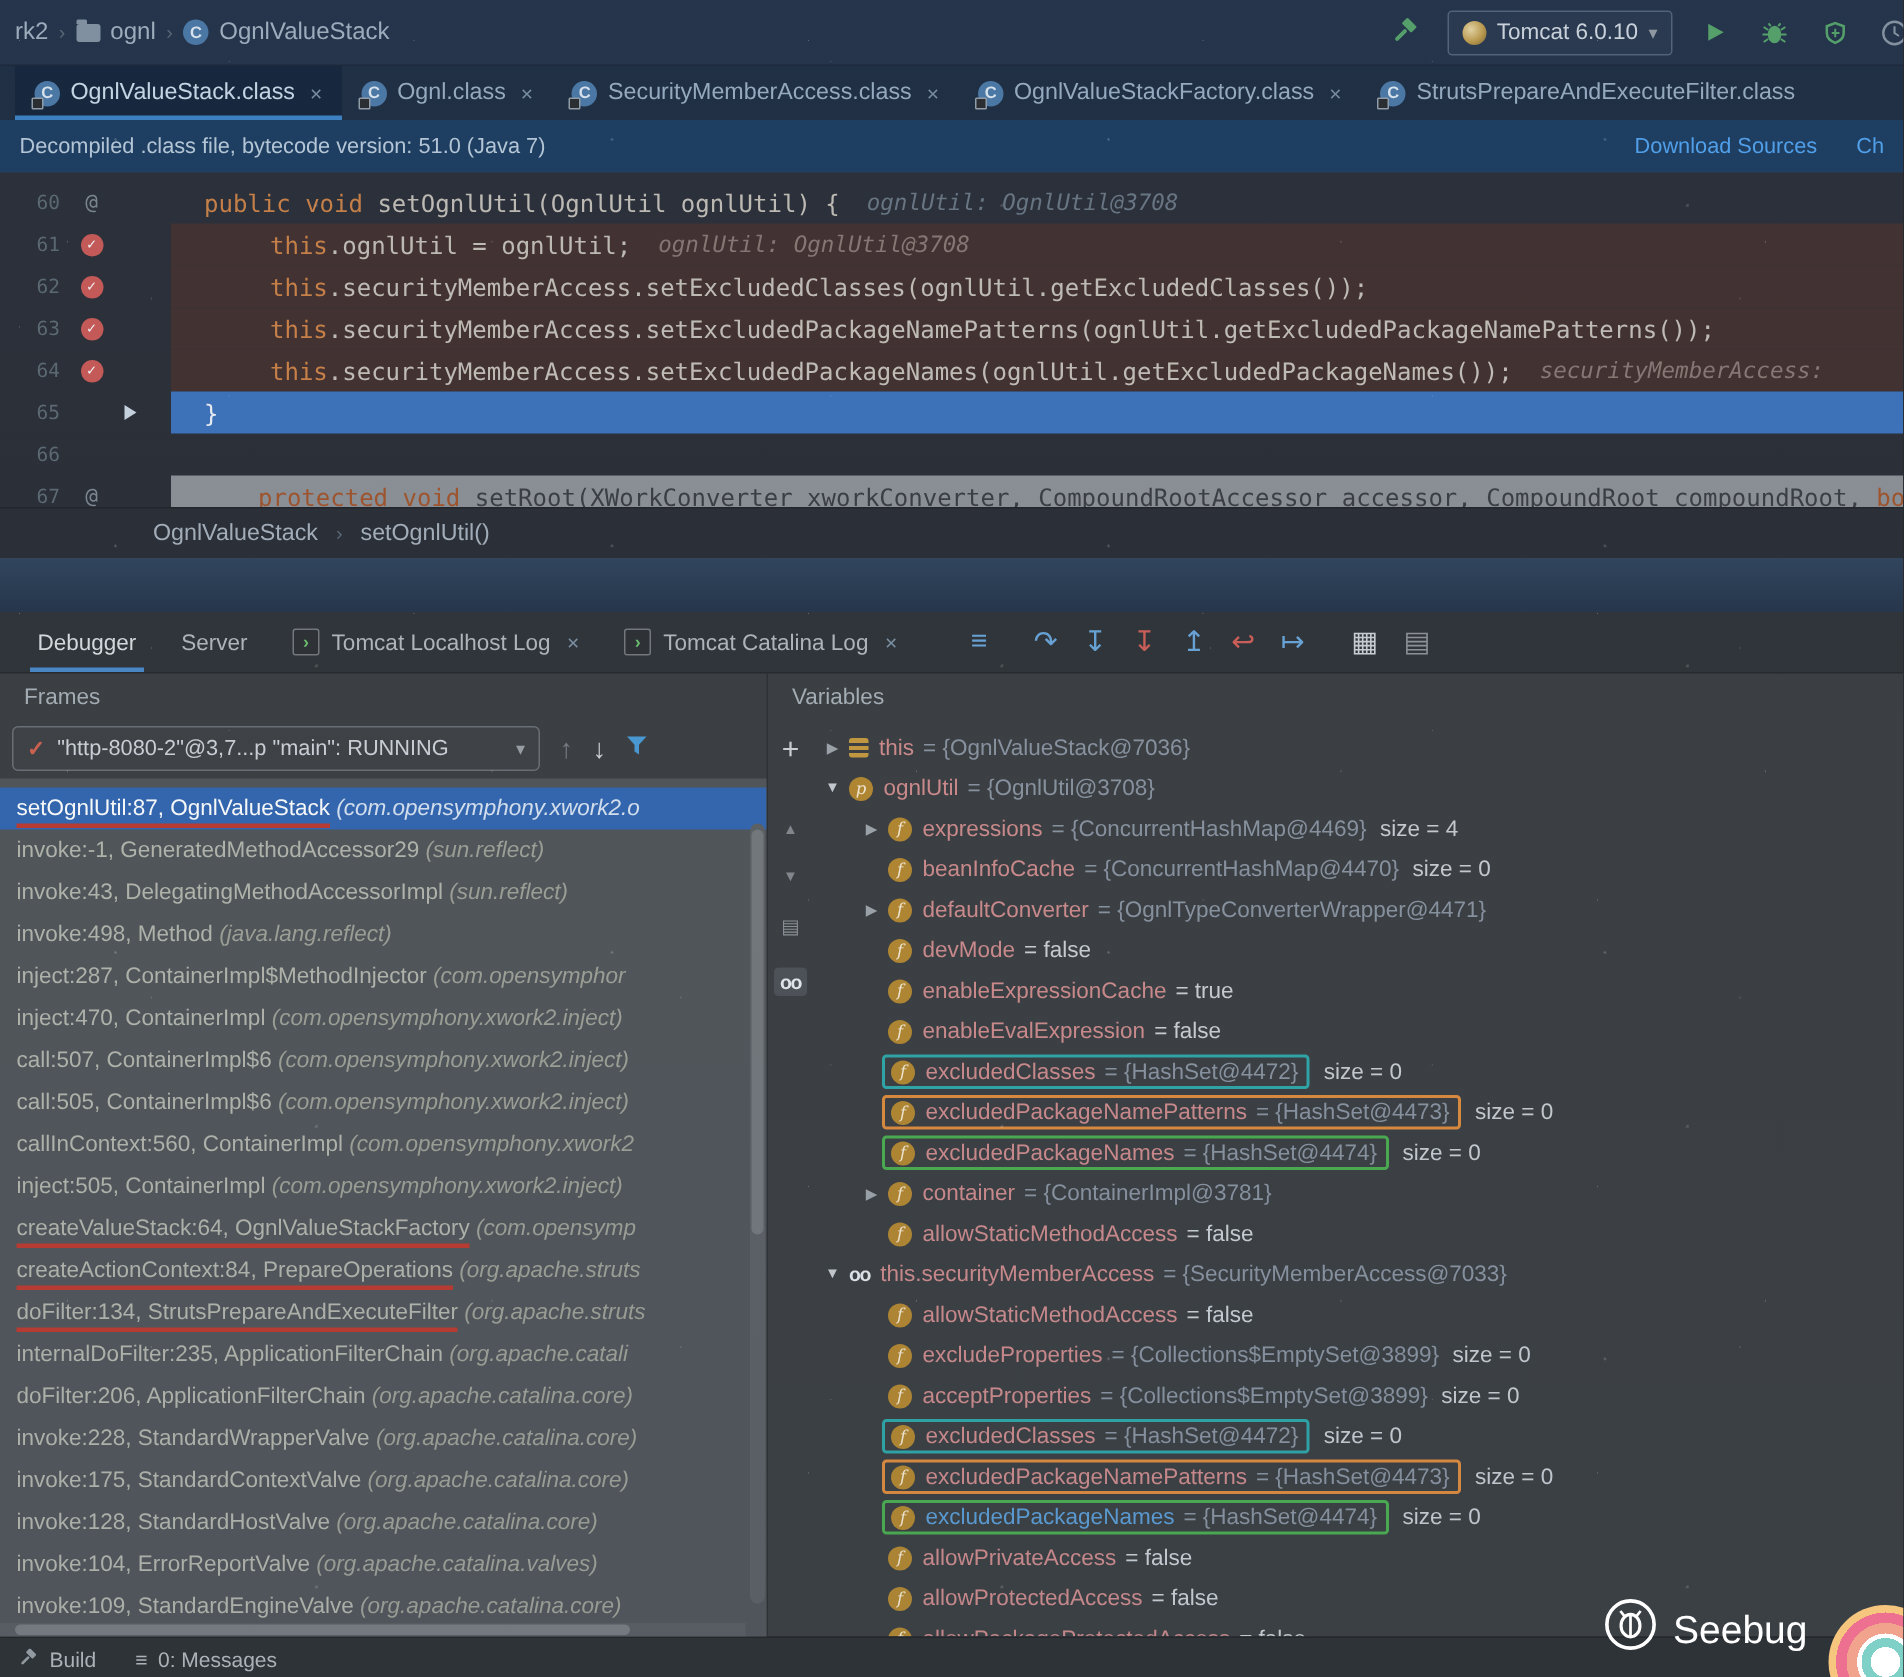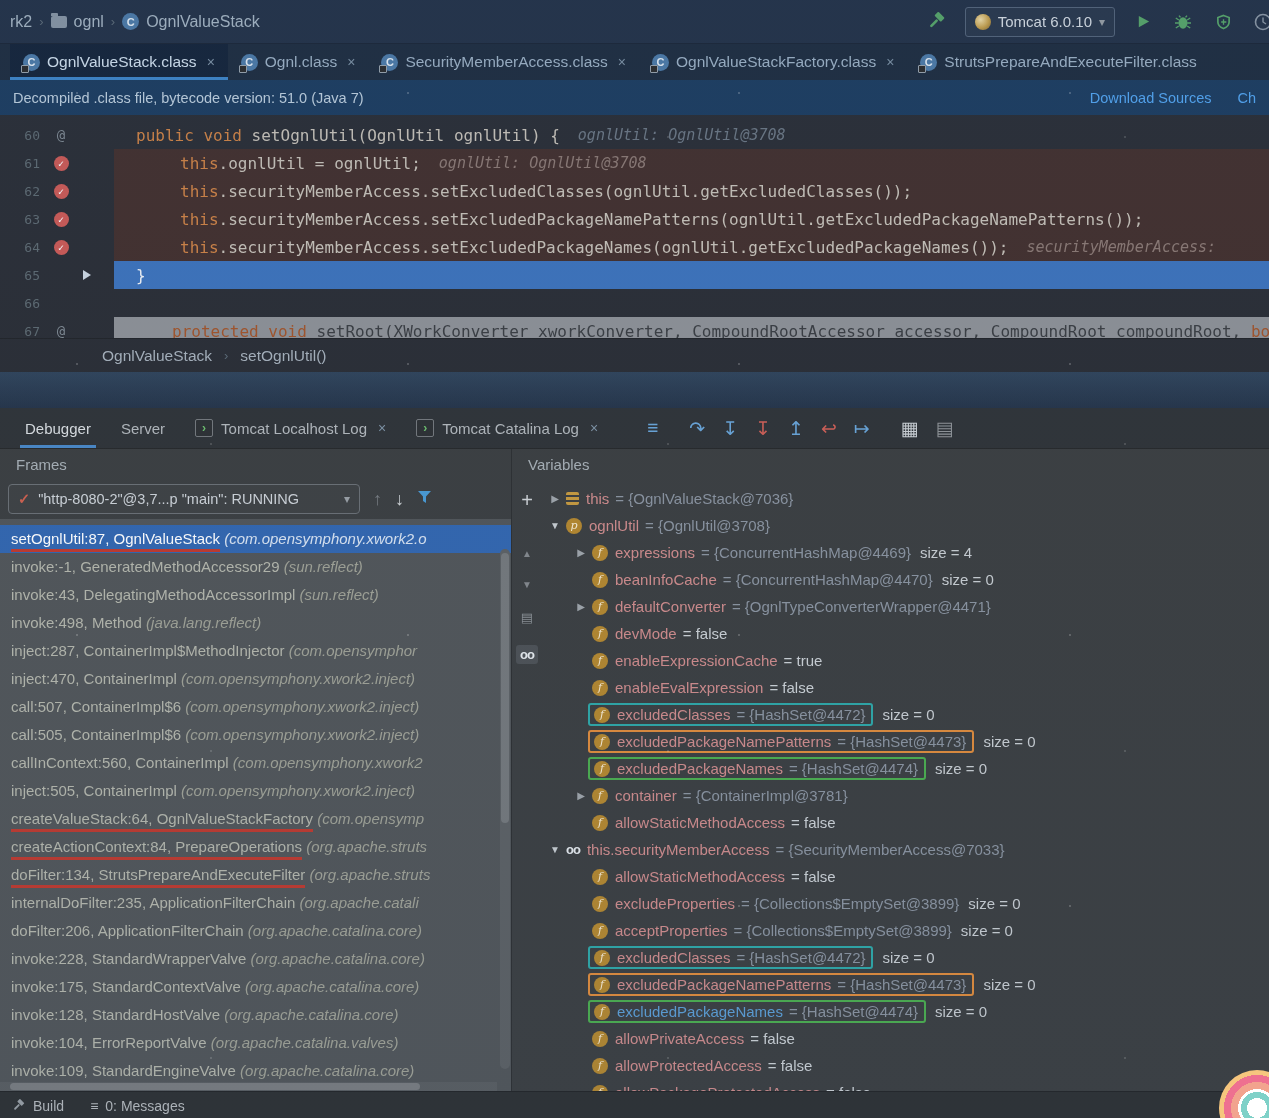--- a/index.html
+++ b/index.html
@@ -610,14 +610,24 @@
     </span>
     <span class="sb-item">
       <span>≡</span>
       <span>0: Messages</span>
     </span>
   </div>
 
   <div class="tint"></div>
   <div class="noise"></div>
 
+  <div class="watermark">
+    <span>
+      <svg width="36" height="36" viewBox="0 0 24 24">
+          <circle cx="12" cy="12" r="10.5" fill="none" stroke="#fff" stroke-width="1.6"></circle>
+          <ellipse cx="12" cy="12.5" rx="4.2" ry="5" fill="none" stroke="#fff" stroke-width="1.4"></ellipse>
+          <path d="M9.5 8.5L7.5 6M14.5 8.5L16.5 6M12 7.5v10" stroke="#fff" stroke-width="1.2" fill="none"></path>
+        </svg>
+    </span>
+    <span>Seebug</span>
+  </div>
   <div class="rainbow"></div>
 </div>
 
 </body></html>

